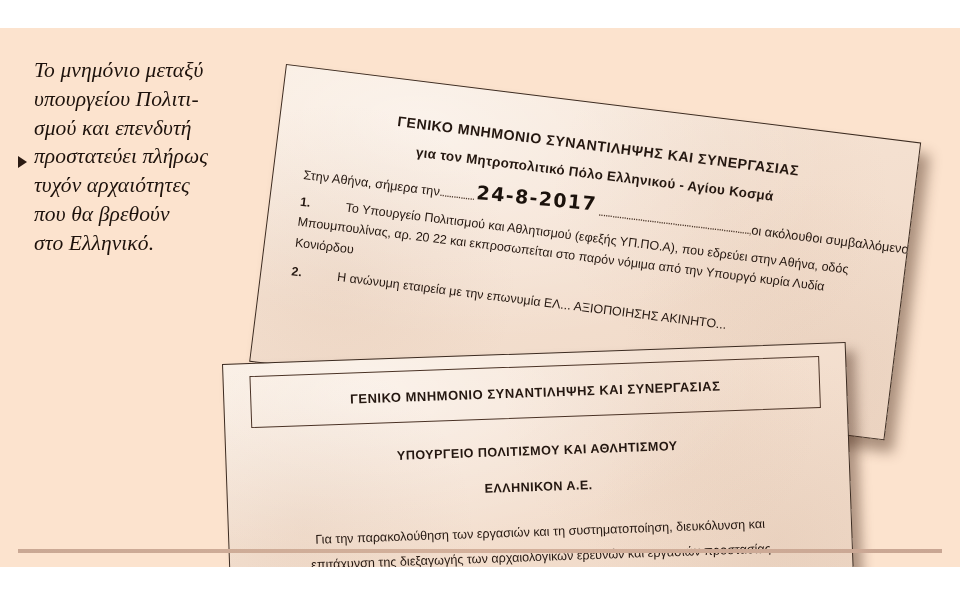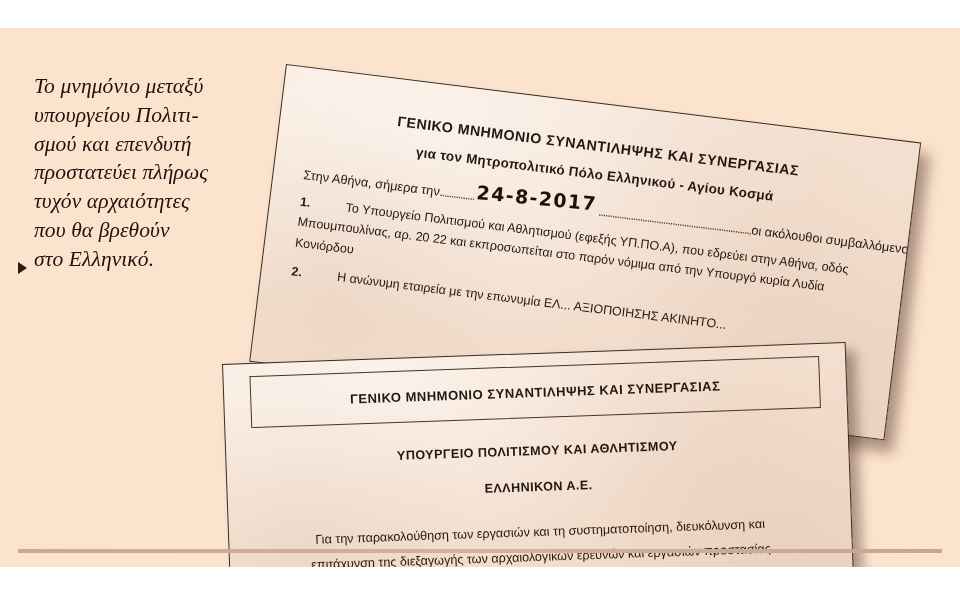--- a/index.html
+++ b/index.html
@@ -37,22 +37,21 @@
   
   #caption {
     position: absolute;
     left: 18px;
     top: 28px;
     width: 246px;
     z-index: 40;
   }
   #caption-row {
     display: flex;
-    align-items: flex-end;
-    margin-top: 16px;
+    align-items: center;
   }
   #caption-bullet {
     flex: 0 0 auto;
     width: 0;
     height: 0;
     border-left: 9px solid #2a1a12;
     border-top: 6.5px solid transparent;
     border-bottom: 6.5px solid transparent;
     margin-top: 10px;
     margin-right: 7px;

